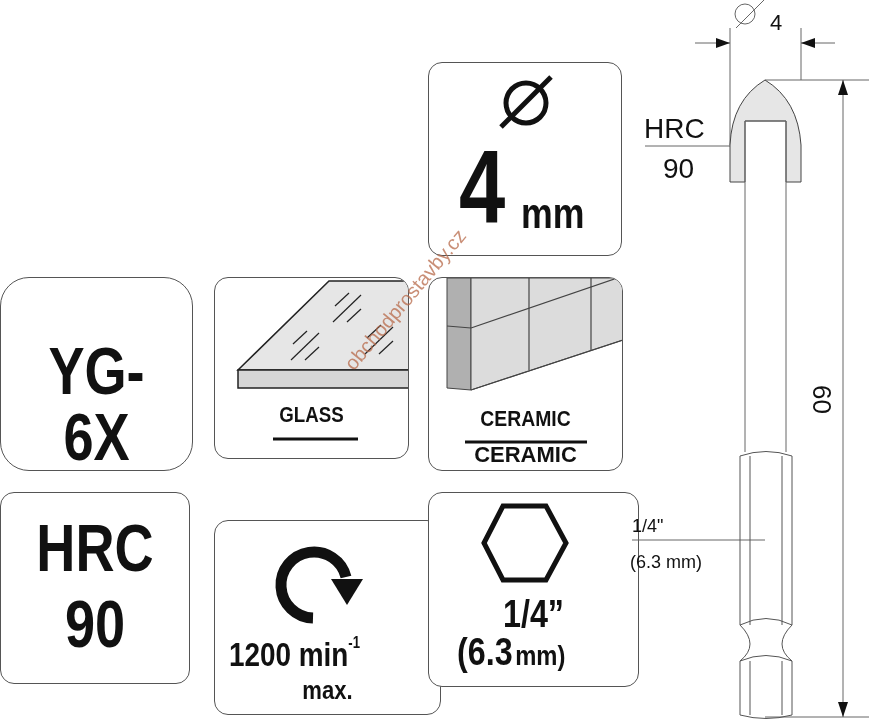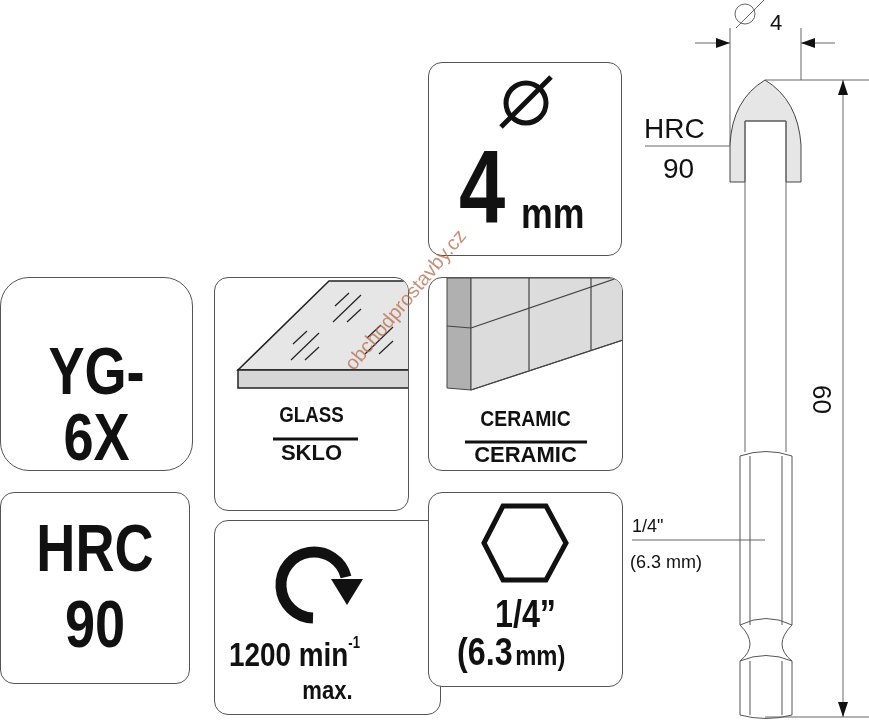--- a/index.html
+++ b/index.html
@@ -24,39 +24,38 @@
     <line x1="72" y1="64" x2="122" y2="14" stroke="#111" stroke-width="5"></line>
   </svg>
   <div style="position:absolute; left:30px; top:72px; font-size:104px; font-weight:bold; line-height:1; transform:scaleX(0.8); transform-origin:left top;">4</div>
   <div style="position:absolute; left:92px; top:130px; font-size:42px; font-weight:bold; line-height:1; transform:scaleX(0.85); transform-origin:left top;">mm</div>
 </div>
 
 <div class="card" style="left:0px; top:277px; width:193px; height:194px;border-radius:29px;">
   <div class="big" style="top:60px; font-size:66px; line-height:1;">YG-6X</div>
 </div>
 
-<div class="card" style="left:214px; top:277px; width:195px; height:234px;">
+<div class="card" style="left:214px; top:277px; width:195px; height:182px;">
   <svg width="195" height="194">
     <polygon points="23,92 114,3 200,3 200,92" fill="#e6e6e6" stroke="#222" stroke-width="1.5"></polygon>
     <rect x="23" y="92" width="180" height="18" fill="#d6d6d6" stroke="#222" stroke-width="1.5"></rect>
     <g stroke="#222" stroke-width="1.2">
       <line x1="120" y1="28" x2="134" y2="15"></line>
       <line x1="118" y1="44" x2="146" y2="17"></line>
       <line x1="132" y1="44" x2="146" y2="31"></line>
       <line x1="78" y1="66" x2="92" y2="53"></line>
       <line x1="76" y1="82" x2="104" y2="55"></line>
       <line x1="90" y1="82" x2="104" y2="69"></line>
       <line x1="152" y1="60" x2="166" y2="47"></line>
       <line x1="150" y1="76" x2="178" y2="49"></line>
       <line x1="164" y1="76" x2="178" y2="63"></line>
     </g>
     <line x1="58" y1="161" x2="143" y2="161" stroke="#111" stroke-width="3"></line>
   </svg>
   <div class="lbl" style="top:124px; font-size:22px; transform:scaleX(0.85);">GLASS</div>
-  <div class="lbl" style="top:162px; font-size:22px;">SKLO</div>
 </div>
 
 <div class="card" style="left:428px; top:277px; width:195px; height:194px;">
   <svg width="195" height="194">
 
     <polygon points="18,0 42,0 42,112 18,110" fill="#b0b0b0" stroke="#444" stroke-width="1"></polygon>
     <line x1="18" y1="48" x2="42" y2="50" stroke="#444" stroke-width="1"></line>
 
     <polygon points="42,0 200,0 200,60 42,112" fill="#dcdcdc" stroke="#444" stroke-width="1"></polygon>
     <line x1="42" y1="50" x2="200" y2="-4" stroke="#444" stroke-width="1.2"></line>
@@ -79,21 +78,21 @@
   <svg width="195" height="195">
     <path d="M 98 97 A 33 33 0 1 1 131 56" fill="none" stroke="#111" stroke-width="11"></path>
     <polygon points="116,58 148,58 132,84" fill="#111"></polygon>
   </svg>
   <div style="position:absolute; left:14px; top:116px; font-size:34px; font-weight:bold; line-height:1; white-space:nowrap; transform:scaleX(0.82); transform-origin:left top;">
     <span>1200 min</span><sup style="font-size:16px; vertical-align:top; position:relative; top:-2px;">-1</sup>
   </div>
   <div class="lbl" style="top:154px; font-size:26px; transform:scaleX(0.85);">max.</div>
 </div>
 
-<div class="card" style="left:428px; top:492px; width:195px; height:195px;">
+<div class="card" style="left:428px; top:492px; width:211px; height:195px;">
   <svg width="195" height="195">
     <polygon points="55,50 74,13 117,13 137,50 117,87 74,87" fill="none" stroke="#111" stroke-width="5"></polygon>
   </svg>
   <div class="lbl" style="top:102px; font-size:38px; line-height:1; transform:scaleX(0.85);">1/4”</div>
   <div style="position:absolute; left:28px; top:140px; font-size:38px; font-weight:bold; line-height:1; white-space:nowrap; transform:scaleX(0.85); transform-origin:left top;">
     <span>(6.3</span><span style="font-size:28px; margin-left:3px;">mm)</span>
   </div>
 </div>
 
 <svg width="869" height="721" style="pointer-events:none;">

